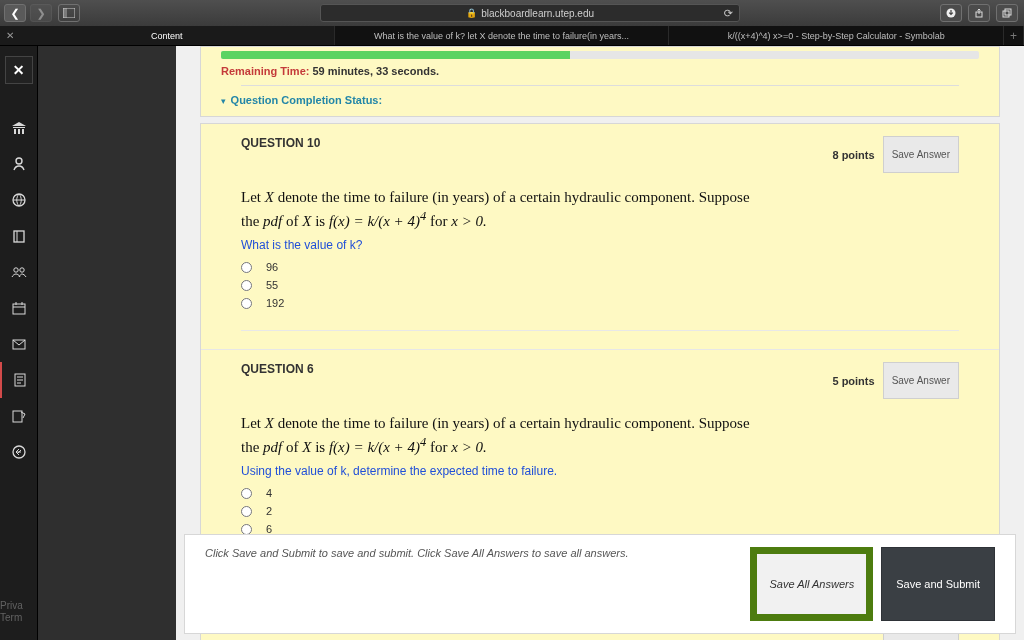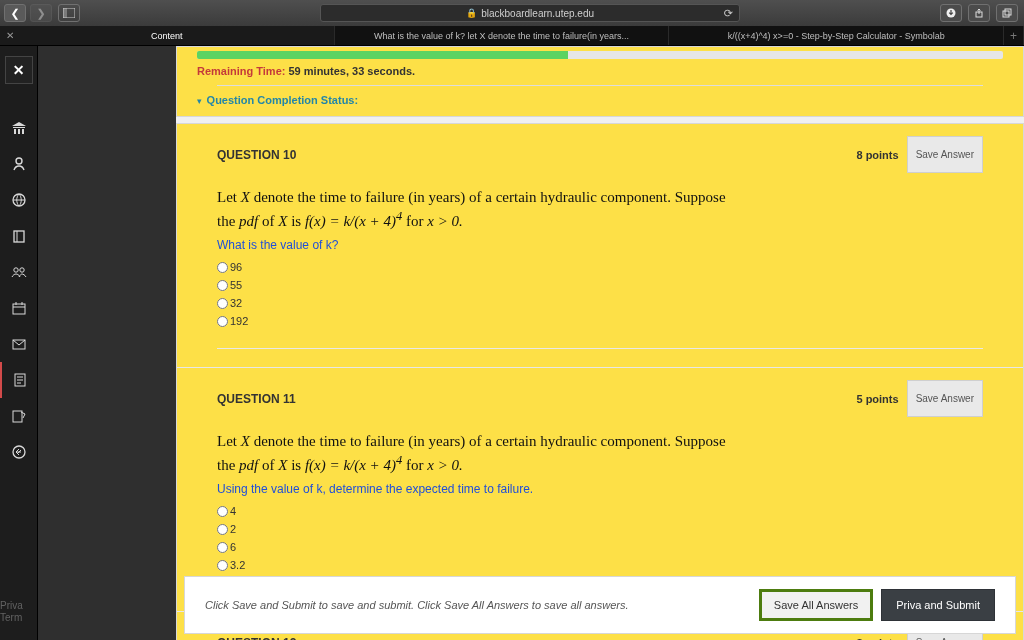--- a/index.html
+++ b/index.html
@@ -28,50 +28,50 @@
   .work { display:flex; height: calc(640px - 46px); }
   .leftbar { width:38px; background:#1d1d1d; border-right:1px solid #000; display:flex; flex-direction:column;}
   .closebox { width:28px; height:28px; background:#222; border:1px solid #444; margin:10px auto 26px; display:flex; align-items:center; justify-content:center; color:#fff; font-size:14px; font-weight:bold;}
   .lefticon { height:36px; display:flex; align-items:center; justify-content:center; color:#d8d8d8; font-size:15px;}
   .lefticon[data-name="sidebar-item-checkbox"] { border-left:2px solid #d24a4a; }
 
   .dark-gap { width:138px; background:#2f2f2f; }
 
   .content-col { flex:1; background:#f0f0f0; position:relative; overflow:hidden;}
 
-  .page { background:#fde047; margin:0 0; border:1px solid #d7d7d7; }
+  .page { background:#fef9c3; margin:0 24px; border:1px solid #d7d7d7; }
 
   .progress { height:8px; background:#e6e6e6; margin:4px 20px 6px; border-radius:2px; overflow:hidden;}
   .progress-fill { height:100%; width:46%; background:#5bd362;}
 
   .meta { padding:0 20px; font-size:11px; color:#333;}
   .meta .remain-lbl { color:#c43a3a; font-weight:bold;}
   .meta .qcs { color:#2386a8; font-weight:bold; margin-top:8px; display:inline-block;}
   .meta .qcs-arrow { color:#2386a8; font-size:9px; margin-right:2px;}
   .divider { border-top:1px solid #ddd; margin:8px 20px 0;}
 
   .question { padding:12px 40px 18px; border-top:1px solid #e7e7e7; }
   .question:first-of-type { border-top:none;}
-  .q-head { display:flex; align-items:center;}
+  .q-head { display:flex; align-items:flex-start;}
   .q-title { font-weight:bold; font-size:12px; color:#333;}
   .q-right { margin-left:auto; display:flex; align-items:center; gap:8px;}
   .q-pts { font-size:11px; font-weight:bold; color:#333;}
   .save-ans { background:#e9e9e9; border:1px solid #cfcfcf; color:#555; font-size:10px; padding:12px 8px; cursor:pointer;}
   .q-body { font-family: Liberation Serif, serif; font-size:15px; color:#111; margin-top:14px; line-height:1.4;}
   .q-body .italic { font-style:italic;}
   .q-prompt { color:#204fd8; font-weight:normal; font-size:12px; font-family:Arial, sans-serif; margin-top:6px;}
   .opts { margin-top:6px; font-size:11px; color:#333;}
-  .opt { display:flex; align-items:center; gap:2px; padding:3px 0;}
+  .opt { display:flex; align-items:center; gap:14px; padding:3px 0;}
   .opt input { width:11px; height:11px; accent-color:#888;}
   .hr-thin { border:none; border-top:1px solid #e8e8e8; margin:18px 0 0;}
 
-  .footer { position:absolute; left:8px; right:8px; bottom:6px; background:#fff; border:1px solid #d7d7d7; padding:12px 20px; display:flex; align-items:center;}
+  .footer { position:absolute; left:8px; right:8px; bottom:6px; background:#fff; border:1px solid #d7d7d7; padding:12px 20px; display:flex; align-items:flex-start;}
   .footer-text { font-style:italic; color:#555; font-size:11px;}
   .footer-btns { margin-left:auto; display:flex; gap:8px;}
-  .btn-light { background:#f1f1f1; border:3px solid #4d7c0f; color:#333; font-size:11px; padding:7px 12px; cursor:pointer;}
+  .btn-light { background:#f1f1f1; border:7px solid #4d7c0f; color:#333; font-size:11px; padding:24px 12px; cursor:pointer;font-style:italic;}
   .btn-dark { background:#3a3f44; color:#fff; border:1px solid #2e3237; font-size:11px; padding:7px 14px; cursor:pointer;}
 
   .edge-labels { position:absolute; left:0; bottom:16px; font-size:10px; color:#626262; line-height:1.2;}
 
   svg { display:block; }
 </style>
 </head>
 <body>
 
 <div class="browser-bar" data-name="browser-toolbar">
@@ -227,33 +227,29 @@
           <label class="opt" data-name="option-row">
               <input type="radio" name="q10" data-name="option-radio" style="">
               <span data-name="option-label">96</span>
             </label>
           <label class="opt" data-name="option-row">
               <input type="radio" name="q10" data-name="option-radio" style="">
               <span data-name="option-label">55</span>
             </label>
           <label class="opt" data-name="option-row">
               <input type="radio" name="q10" data-name="option-radio" style="">
-              <span data-name="option-label">32</span>
-            </label>
-          <label class="opt" data-name="option-row">
-              <input type="radio" name="q10" data-name="option-radio" style="">
               <span data-name="option-label">192</span>
             </label>
         </div>
         <hr class="hr-thin" data-name="divider">
       </div>
 
       <div class="question" data-name="question-11">
         <div class="q-head">
-          <span class="q-title" data-name="question-heading">QUESTION 11</span>
+          <span class="q-title" data-name="question-heading">QUESTION 6</span>
           <div class="q-right">
             <span class="q-pts" data-name="question-points">5 points</span>
             <button class="save-ans" data-name="save-answer-button">Save Answer</button>
           </div>
         </div>
         <div class="q-body" data-name="question-stem">
           <span>Let </span><span class="italic">X</span><span> denote the time to failure (in years) of a certain hydraulic component. Suppose</span><br>
           <span>the </span><span class="italic">pdf</span><span> of </span><span class="italic">X</span><span> is </span><span class="italic">f(x) = k/(x + 4)</span><sup class="italic">4</sup><span> for </span><span class="italic">x &gt; 0.</span>
         </div>
         <div class="q-prompt" data-name="question-prompt">Using the value of k, determine the expected time to failure.</div>
@@ -286,21 +282,21 @@
             <button class="save-ans" data-name="save-answer-button">Save Answer</button>
           </div>
         </div>
       </div>
     </div>
 
     <div class="footer" data-name="submit-footer">
       <span class="footer-text" data-name="footer-hint">Click Save and Submit to save and submit. Click Save All Answers to save all answers.</span>
       <div class="footer-btns">
         <button class="btn-light" data-name="save-all-answers-button">Save All Answers</button>
-        <button class="btn-dark" data-name="save-and-submit-button">Priva and Submit</button>
+        <button class="btn-dark" data-name="save-and-submit-button">Save and Submit</button>
       </div>
     </div>
   </div>
 </div>
 
 <div class="edge-labels" data-name="edge-cut-labels">
   <div>Priva</div>
   <div>Term</div>
 </div>
 

